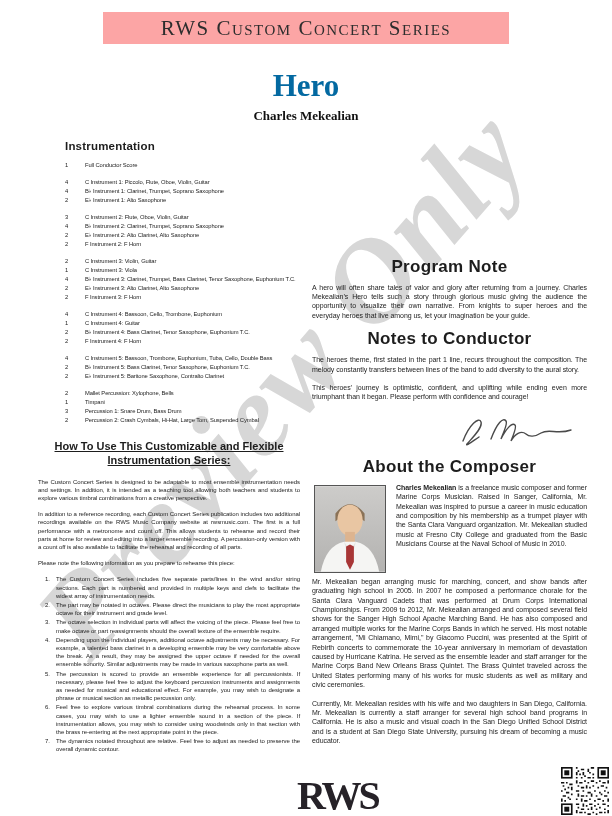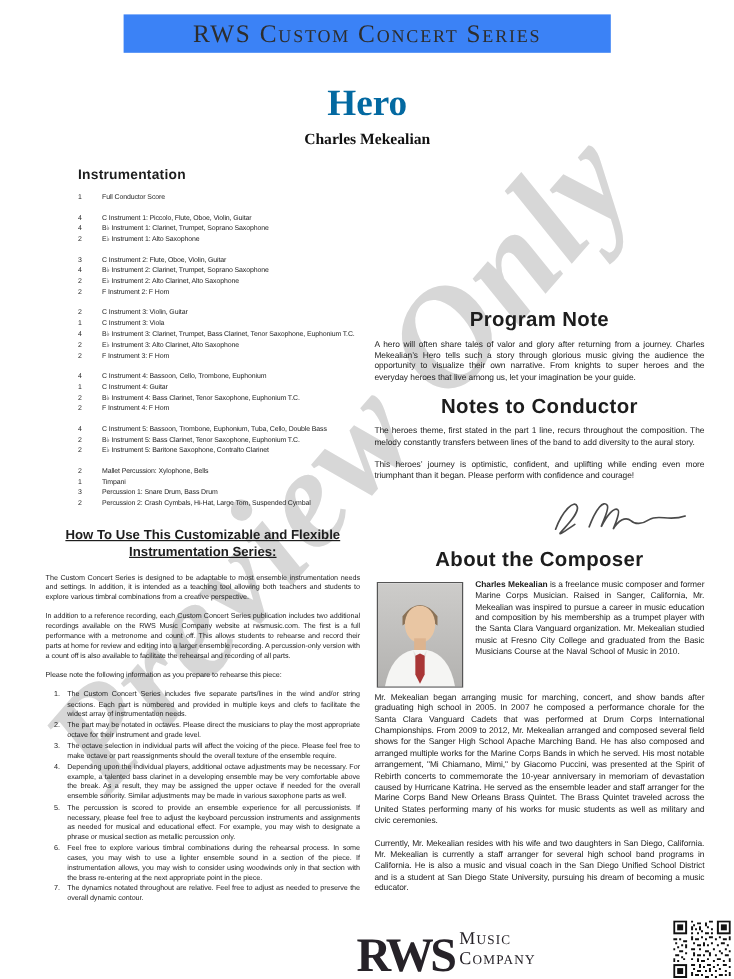--- a/index.html
+++ b/index.html
@@ -12,21 +12,21 @@
   .watermark {
     position:absolute; top:47%; left:46%;
     transform:translate(-50%,-50%) rotate(-49deg);
     font-family:"Liberation Serif", serif; font-style:italic; font-weight:bold;
     font-size:118px; white-space:nowrap; z-index:0; pointer-events:none;
     letter-spacing:2px;
   }
   .content { position:relative; z-index:1; }
   
   .banner {
-    margin:12px auto 0; width:406px; height:32px; background:#3b82f6;
+    margin:12px auto 0; width:406px; height:32px; background:#fca5a5;
     display:flex; align-items:center; justify-content:center;
   }
   .banner span {
     font-family:"Liberation Serif", serif; font-variant:small-caps;
     font-size:21px; letter-spacing:1.5px; color:#2d2d2d;
   }
   .title {
     text-align:center; margin-top:24px;
     font-family:"Liberation Serif", serif; font-weight:bold; font-size:31px; color:#0369a1;
   }
@@ -57,21 +57,21 @@
   .hnum { width:11px; flex:none; font-size:6px; line-height:8.2px; }
   .htxt { font-size:6px; line-height:8.2px; text-align:justify; letter-spacing:-.05px; }
   
   .rhead { text-align:center; font-size:17px; font-weight:bold; letter-spacing:.3px; margin-bottom:6px; }
   .col-right p { font-size:7px; line-height:9.4px; text-align:justify; margin-bottom:9px; letter-spacing:-.05px; }
   .sig-wrap { display:flex; justify-content:flex-end; padding-right:10px; margin:2px 0 8px; }
   .about-head { margin-top:6px; }
   .bio-photo { float:left; width:72px; height:88px; margin:2px 10px 4px 2px; border:1px solid #555; }
   .clearfix::after { content:""; display:block; clear:both; }
   
-  .logo { position:absolute; left:297px; top:764px; display:flex; align-items:flex-start; gap:5px; }
+  .logo { position:absolute; left:297px; top:764px; display:flex; align-items:flex-end; gap:18px; }
   .logo-rws {
     font-family:"Liberation Serif", serif; font-weight:bold; font-size:40px;
     letter-spacing:-3px; color:#262228; line-height:1;
   }
   .logo-words {
     font-family:"Liberation Serif", serif; font-variant:small-caps;
     font-size:15px; line-height:1.05; letter-spacing:1px; color:#262228;
   }
   .interact { position:absolute; left:506px; top:768px; font-weight:bold; font-size:10.5px; line-height:1.18; color:#111; }
   .qr { position:absolute; left:561px; top:755px; width:48px; height:48px; }
@@ -286,24 +286,20 @@
           </svg>
           <p><b>Charles Mekealian</b><span> is a freelance music composer and former Marine Corps Musician. Raised in Sanger, California, Mr. Mekealian was inspired to pursue a career in music education and composition by his membership as a trumpet player with the Santa Clara Vanguard organization. Mr. Mekealian studied music at Fresno City College and graduated from the Basic Musicians Course at the Naval School of Music in 2010.</span></p>
         </div>
         <p>Mr. Mekealian began arranging music for marching, concert, and show bands after graduating high school in 2005.  In 2007 he composed a performance chorale for the Santa Clara Vanguard Cadets that was performed at Drum Corps International Championships.  From 2009 to 2012, Mr. Mekealian arranged and composed several field shows for the Sanger High School Apache Marching Band.  He has also composed and arranged multiple works for the Marine Corps Bands in which he served.  His most notable arrangement, "Mi Chiamano, Mimi," by Giacomo Puccini, was presented at the Spirit of Rebirth concerts to commemorate the 10-year anniversary in memoriam of devastation caused by Hurricane Katrina. He served as the ensemble leader and staff arranger for the Marine Corps Band New Orleans Brass Quintet. The Brass Quintet traveled across the United States performing many of his works for music students as well as military and civic ceremonies.</p>
         <p>Currently, Mr. Mekealian resides with his wife and two daughters in San Diego, California.  Mr. Mekealian is currently a staff arranger for several high school band programs in California.  He is also a music and visual coach in the San Diego Unified School District and is a student at San Diego State University, pursuing his dream of becoming a music educator.</p>
       </div>
     </div>
 
     <div class="logo">
       <span class="logo-rws">RWS</span>
-      <span class="logo-words">
-        <div>Music</div>
-        <div>Company</div>
-      </span>
     </div>
 
 
     <svg class="qr" viewBox="0 0 29 29">
       <rect x="0" y="0" width="29" height="29" fill="#fff"></rect>
       <g fill="#111">
         <rect x="0" y="0" width="7" height="7"></rect>
           <rect x="22" y="0" width="7" height="7"></rect>
           <rect x="0" y="22" width="7" height="7"></rect>
       </g>

